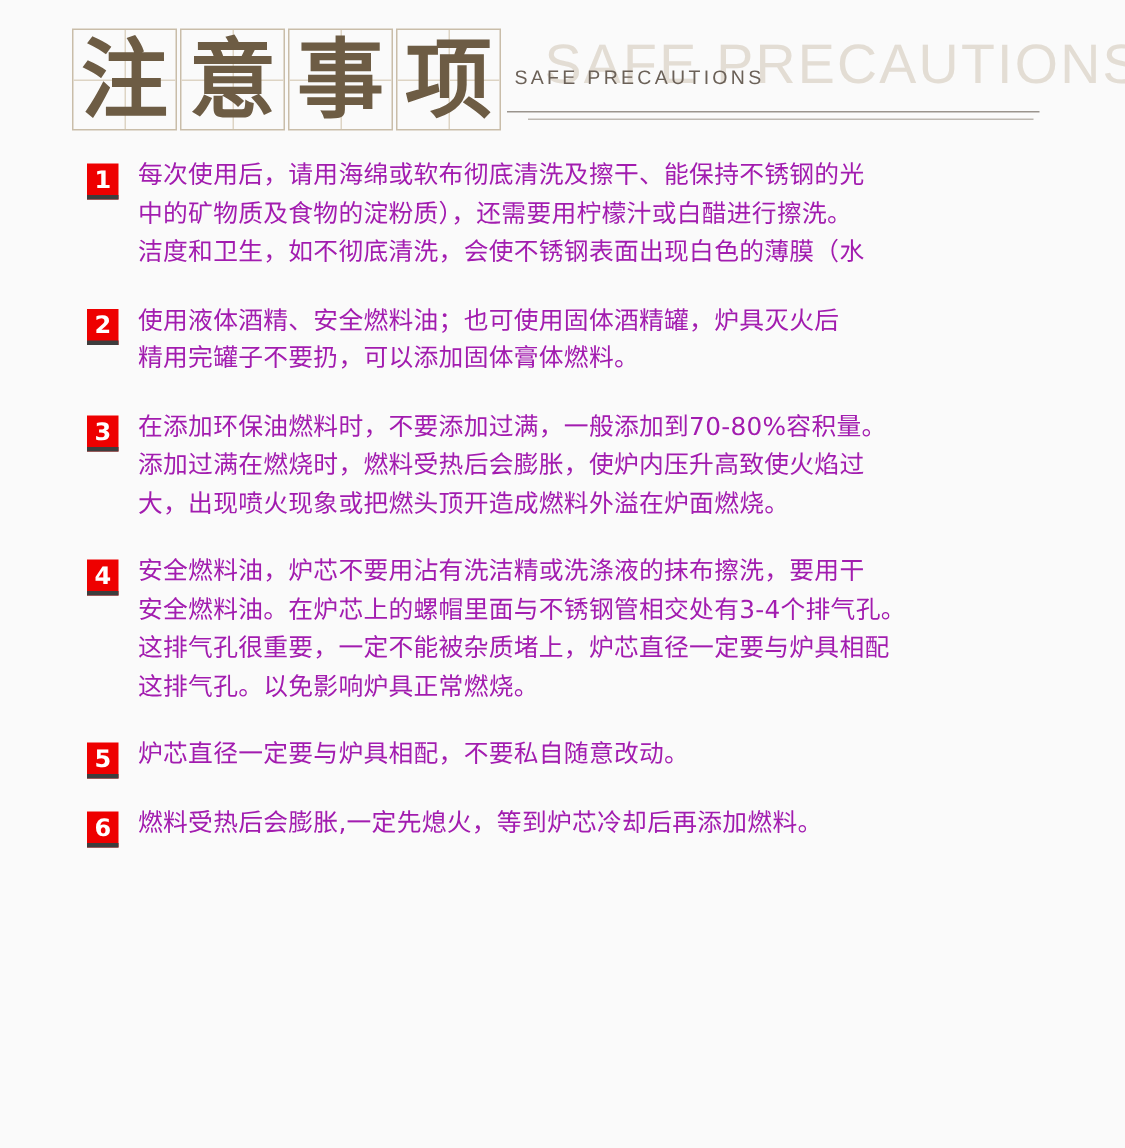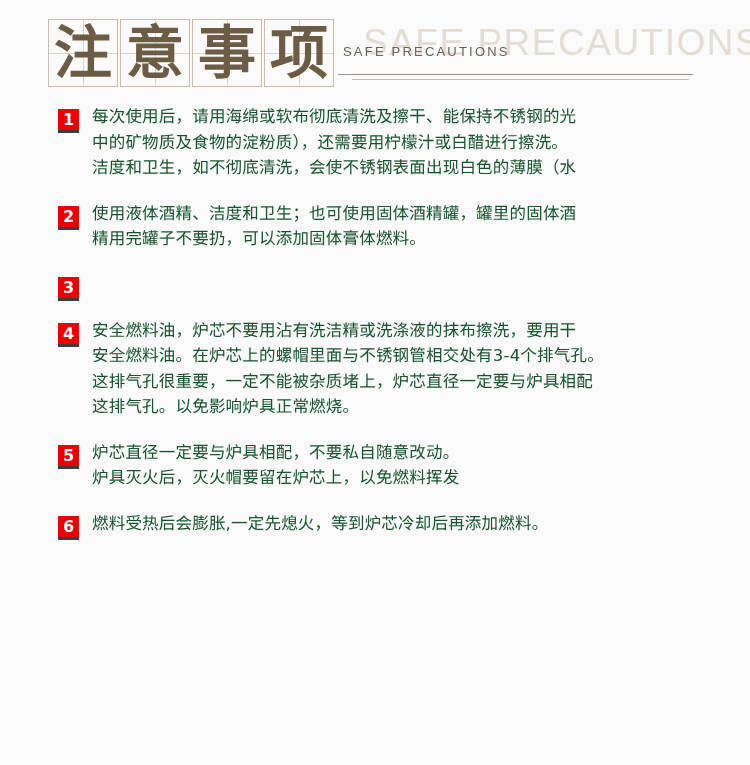--- a/index.html
+++ b/index.html
@@ -147,21 +147,21 @@
   }
 
   .lines {
     display: block;
   }
   .line {
     display: block;
     font-family: "DejaVu Sans", "Liberation Sans", sans-serif;
     font-size: 16.5px;
     line-height: 25.5px;
-    color: #14532d;
+    color: #a21caf;
     letter-spacing: 0.2px;
     white-space: nowrap;
   }
 </style>
 </head>
 <body>
 
 <div class="header">
 
   <div class="title-grid">
@@ -198,28 +198,33 @@
       <span class="line">中的矿物质及食物的淀粉质），还需要用柠檬汁或白醋进行擦洗。</span>
       <span class="line">洁度和卫生，如不彻底清洗，会使不锈钢表面出现白色的薄膜（水</span>
     </div>
   </div>
 
   <div class="item">
     <div class="badge">
       <span class="badge-num">2</span>
     </div>
     <div class="lines">
-      <span class="line">使用液体酒精、洁度和卫生；也可使用固体酒精罐，罐里的固体酒</span>
+      <span class="line">使用液体酒精、安全燃料油；也可使用固体酒精罐，炉具灭火后</span>
       <span class="line">精用完罐子不要扔，可以添加固体膏体燃料。</span>
     </div>
   </div>
 
   <div class="item">
     <div class="badge">
       <span class="badge-num">3</span>
+    </div>
+    <div class="lines">
+      <span class="line">在添加环保油燃料时，不要添加过满，一般添加到70-80%容积量。</span>
+      <span class="line">添加过满在燃烧时，燃料受热后会膨胀，使炉内压升高致使火焰过</span>
+      <span class="line">大，出现喷火现象或把燃头顶开造成燃料外溢在炉面燃烧。</span>
     </div>
   </div>
 
   <div class="item">
     <div class="badge">
       <span class="badge-num">4</span>
     </div>
     <div class="lines">
       <span class="line">安全燃料油，炉芯不要用沾有洗洁精或洗涤液的抹布擦洗，要用干</span>
       <span class="line">安全燃料油。在炉芯上的螺帽里面与不锈钢管相交处有3-4个排气孔。</span>
@@ -227,21 +232,20 @@
       <span class="line">这排气孔。以免影响炉具正常燃烧。</span>
     </div>
   </div>
 
   <div class="item">
     <div class="badge">
       <span class="badge-num">5</span>
     </div>
     <div class="lines">
       <span class="line">炉芯直径一定要与炉具相配，不要私自随意改动。</span>
-      <span class="line">炉具灭火后，灭火帽要留在炉芯上，以免燃料挥发</span>
     </div>
   </div>
 
   <div class="item">
     <div class="badge">
       <span class="badge-num">6</span>
     </div>
     <div class="lines">
       <span class="line">燃料受热后会膨胀,一定先熄火，等到炉芯冷却后再添加燃料。</span>
     </div>

